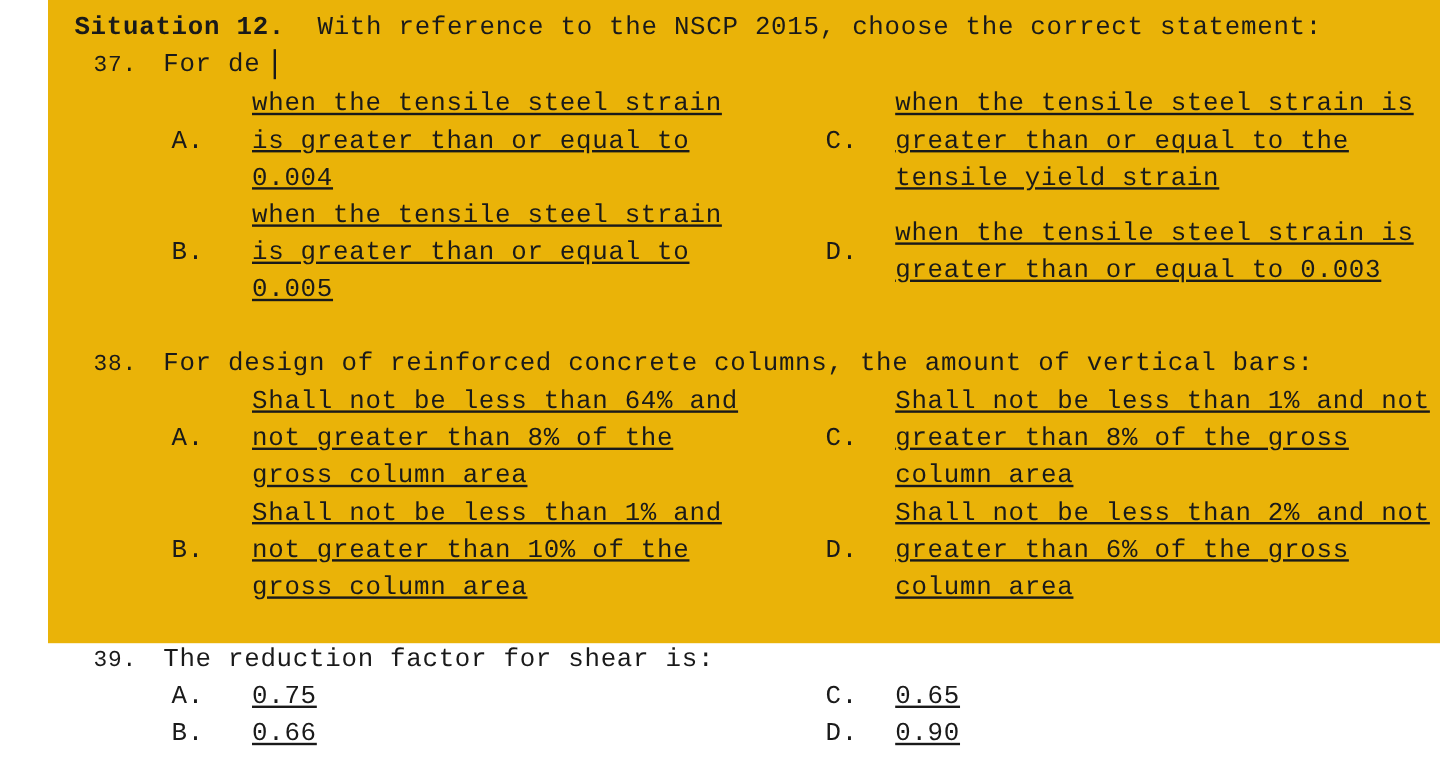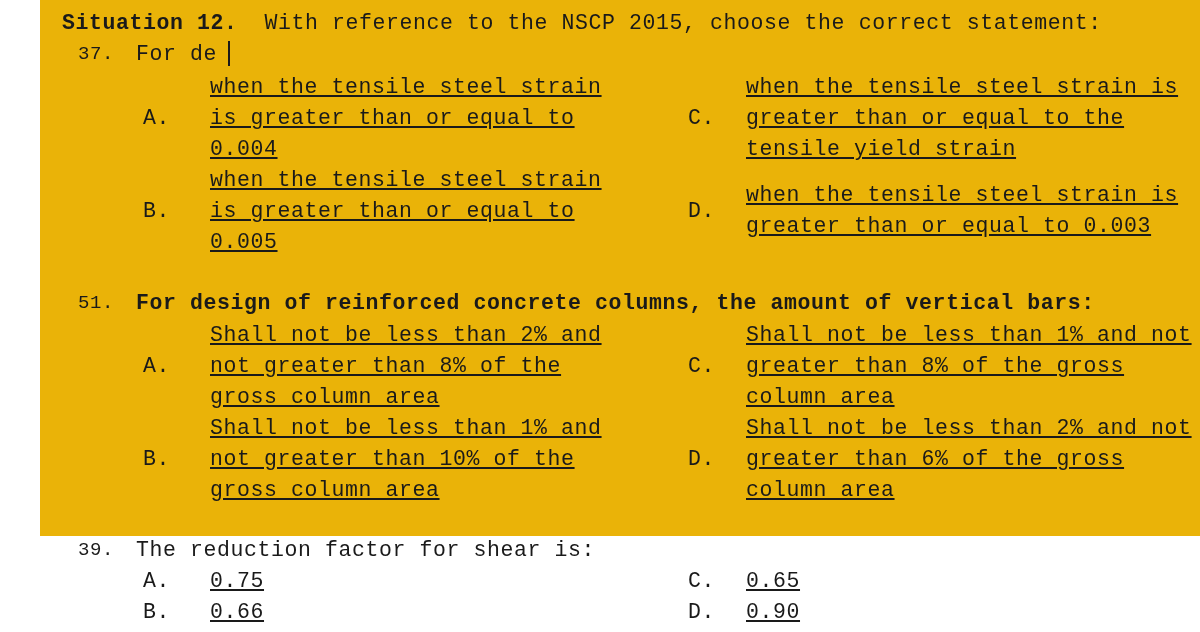--- a/index.html
+++ b/index.html
@@ -131,27 +131,27 @@
 greater than or equal to the
 tensile yield strain</div>
   </div>
 
   <div class="opt col-right centered" style="top:180px; left:648px;">
     <div class="opt-letter">D.</div>
     <div class="opt-text">when the tensile steel strain is
 greater than or equal to 0.003</div>
   </div>
 
-  <div class="q-num" style="top:288px; left:38px;">51.</div>
+  <div class="q-num" style="top:288px; left:38px;">38.</div>
 
-  <div class="q-stem" style="top:288px; left:96px;font-weight:bold;">For design of reinforced concrete columns, the amount of vertical bars:</div>
+  <div class="q-stem" style="top:288px; left:96px;">For design of reinforced concrete columns, the amount of vertical bars:</div>
 
   <div class="opt col-left centered" style="top:320px; left:103px;">
     <div class="opt-letter">A.</div>
-    <div class="opt-text">Shall not be less than 2% and
+    <div class="opt-text">Shall not be less than 64% and
 not greater than 8% of the
 gross column area</div>
   </div>
 
   <div class="opt col-left centered" style="top:413px; left:103px;">
     <div class="opt-letter">B.</div>
     <div class="opt-text">Shall not be less than 1% and
 not greater than 10% of the
 gross column area</div>
   </div>

